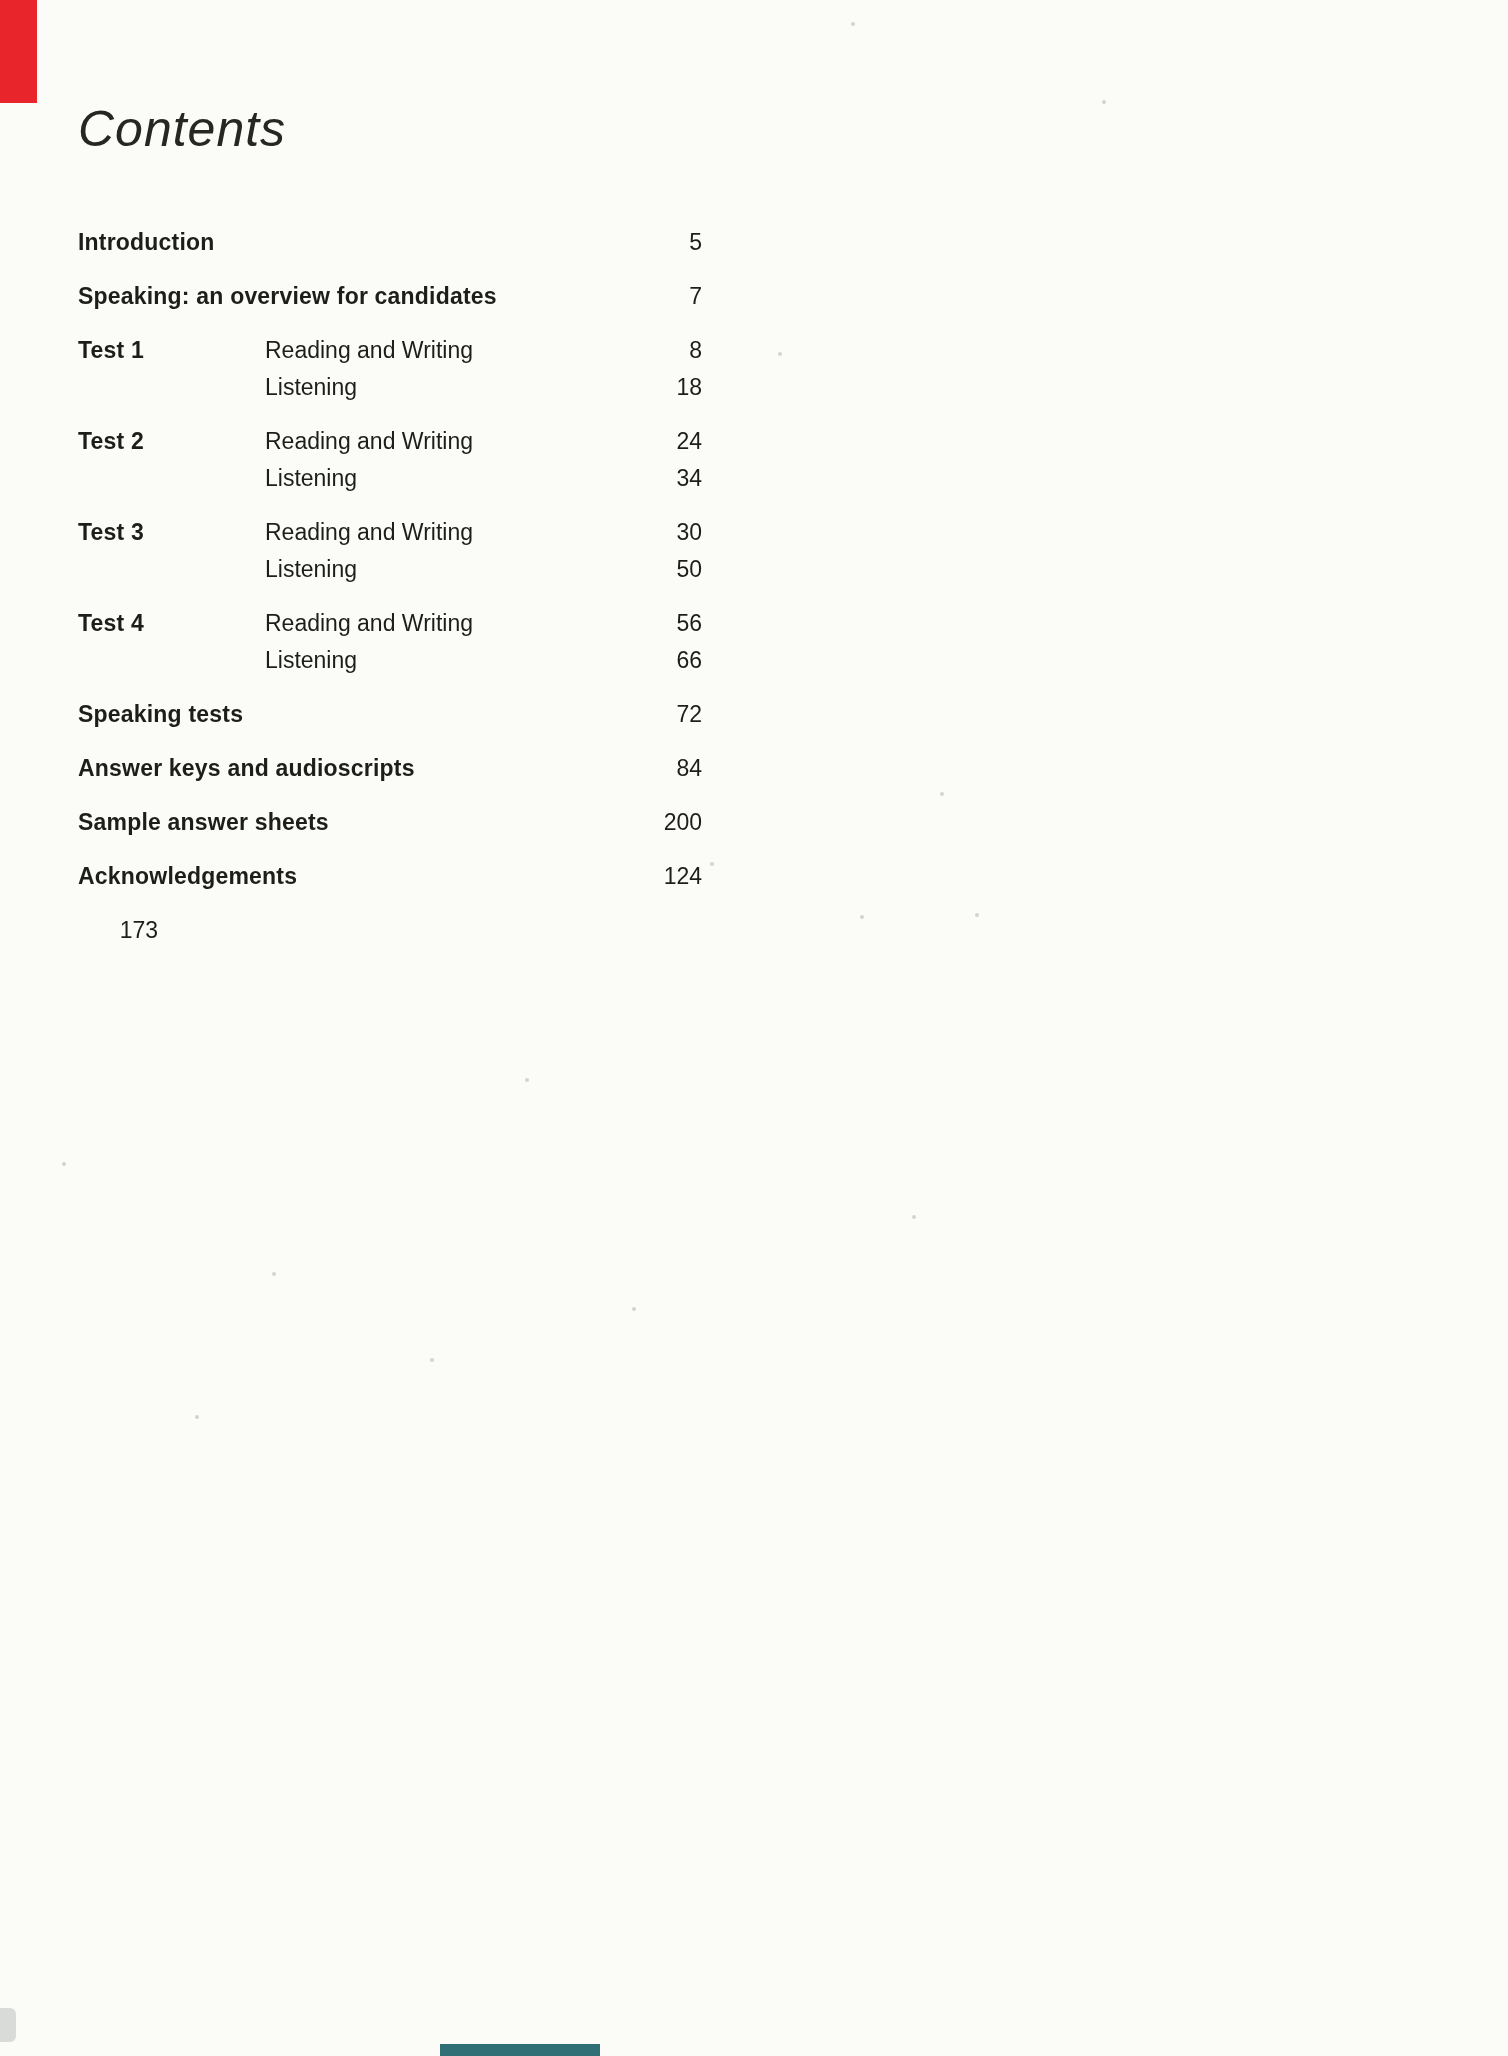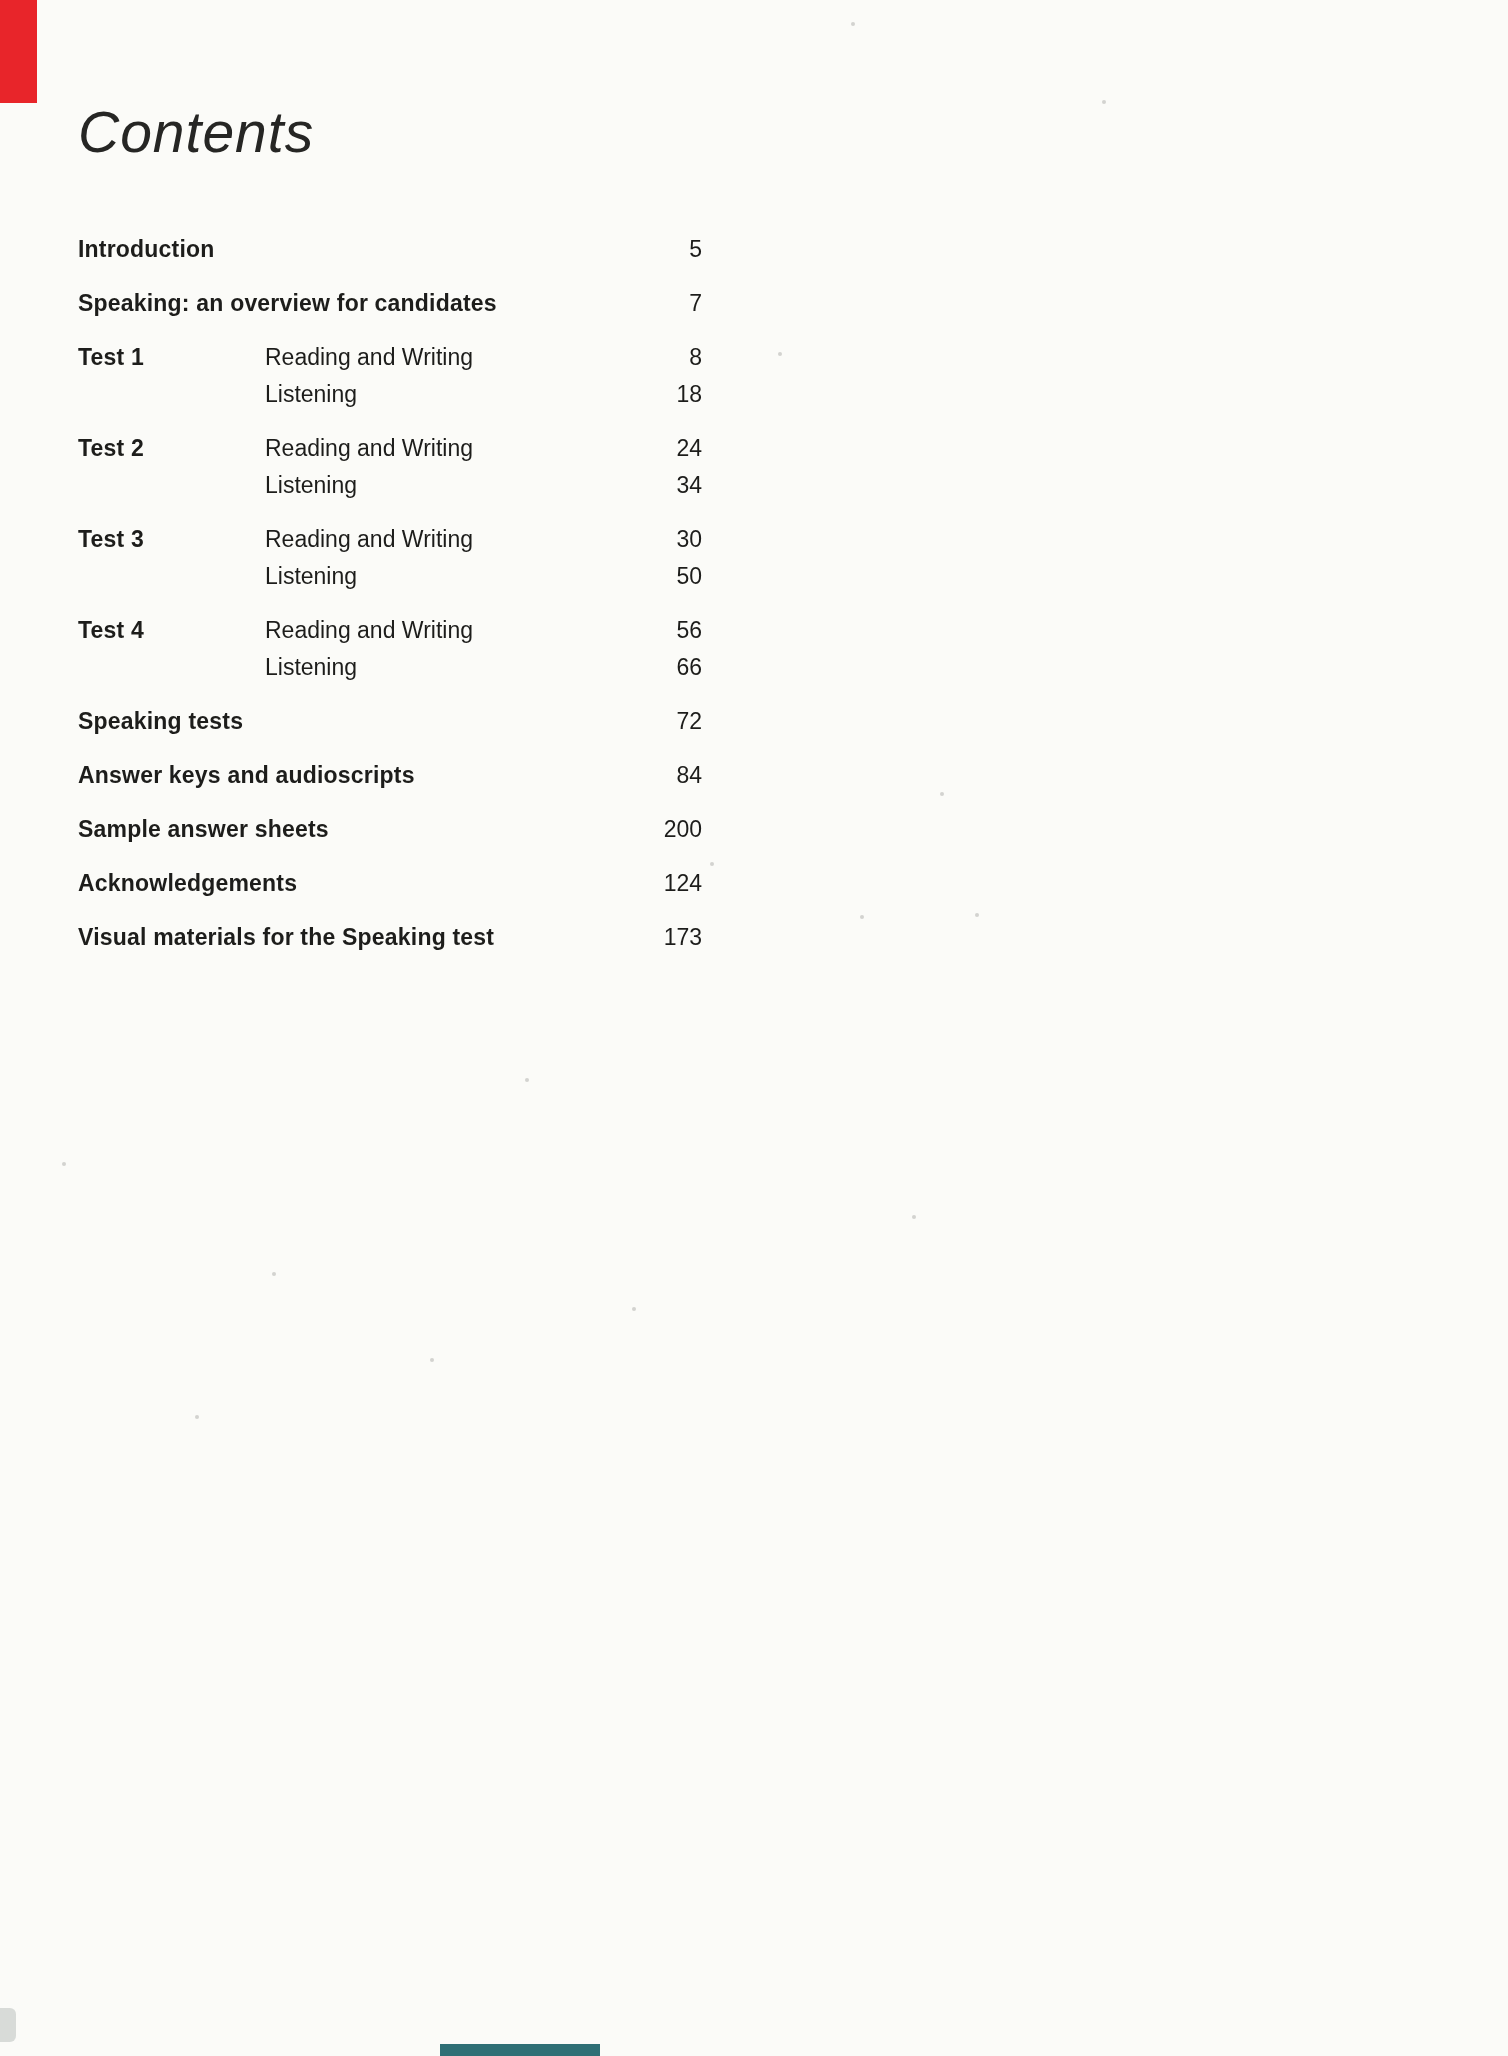--- a/index.html
+++ b/index.html
@@ -36,21 +36,21 @@
   }
   .content {
     position: absolute;
     left: 78px;
     top: 103px;
     width: 624px;
   }
   .doc-title {
     font-style: italic;
     font-weight: 400;
-    font-size: 57px;
+    font-size: 50px;
     line-height: 1.05;
     letter-spacing: 1px;
     color: #262624;
   }
   .toc { margin-top: 68px; }
   .row {
     display: flex;
     align-items: flex-start;
     line-height: 37px;
     margin-bottom: 17px;
@@ -173,21 +173,20 @@
         <span class="label">Sample answer sheets</span>
         <span class="page-num">200</span>
       </div>
 
       <div class="row simple">
         <span class="label">Acknowledgements</span>
         <span class="page-num">124</span>
       </div>
 
       <div class="row simple">
-        <span class="label">Visual materials for the Speaking test</span>
         <span class="page-num">173</span>
       </div>
 
     </div>
   </div>
 
   <div class="speck" style="left:851px; top:22px;"></div>
   <div class="speck" style="left:1102px; top:100px;"></div>
   <div class="speck" style="left:778px; top:352px;"></div>
   <div class="speck" style="left:940px; top:792px;"></div>

